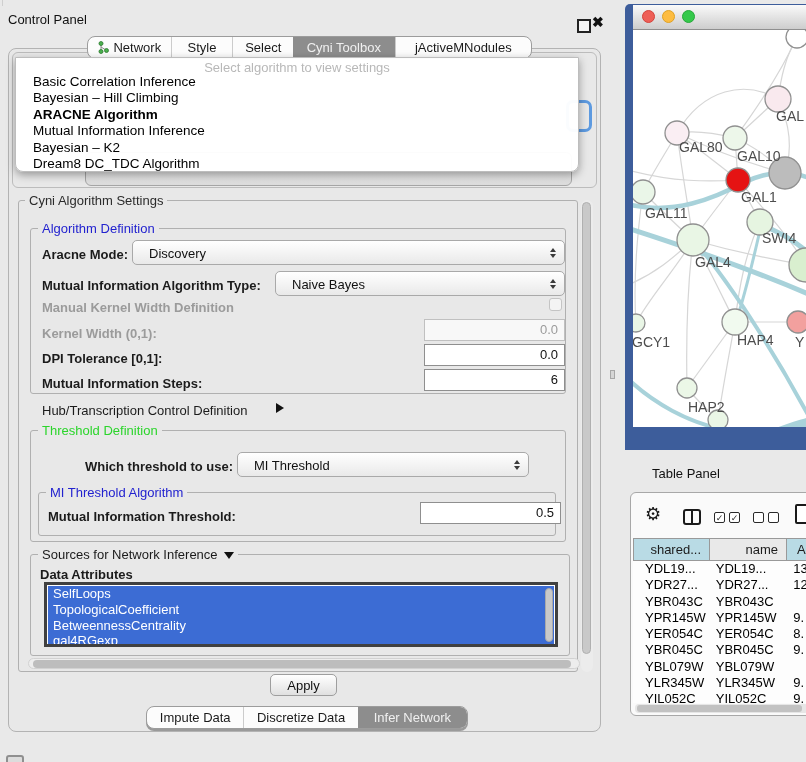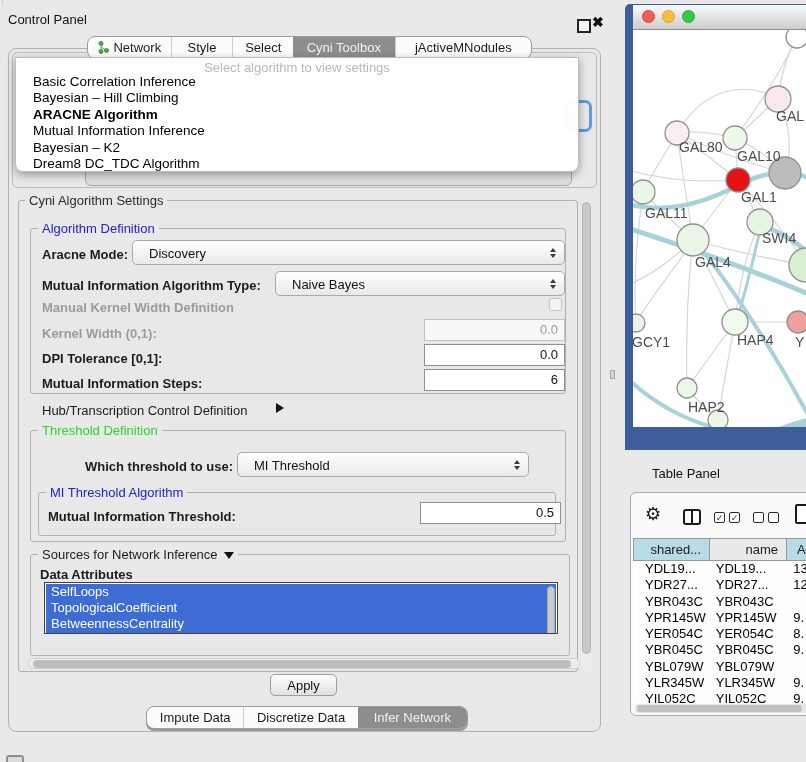--- a/index.html
+++ b/index.html
@@ -41,21 +41,21 @@
   .combo-val{position:absolute;left:16px;top:50%;transform:translateY(-50%);font-size:13px;color:#111;white-space:nowrap;}
   .arrows{position:absolute;right:8px;top:50%;transform:translateY(-50%);display:flex;flex-direction:column;gap:2px;}
   .arr-up{width:0;height:0;border-left:3.5px solid transparent;border-right:3.5px solid transparent;border-bottom:4.5px solid #3a3a3a;}
   .arr-dn{width:0;height:0;border-left:3.5px solid transparent;border-right:3.5px solid transparent;border-top:4.5px solid #3a3a3a;}
   .field{background:#fff;border:1px solid #8f8f8f;font-size:13px;color:#111;text-align:right;padding:2px 6px;box-sizing:border-box;}
   .field.dis{border-color:#c0c0c0;color:#9b9b9b;background:#f8f8f8;}
   .checkbox{width:13px;height:13px;border:1px solid #c4c4c4;border-radius:3px;background:#f4f4f4;box-sizing:border-box;}
   .tri-r{width:0;height:0;border-top:5px solid transparent;border-bottom:5px solid transparent;border-left:8px solid #111;display:inline-block;}
   .tri-d{width:0;height:0;border-left:5px solid transparent;border-right:5px solid transparent;border-top:7px solid #111;display:inline-block;}
   
-  .attr-list{left:44px;top:582px;width:514px;height:52px;background:#fff;border:1px solid #404040;box-sizing:border-box;overflow:hidden;}
+  .attr-list{left:44px;top:582px;width:514px;height:65px;background:#fff;border:3px solid #404040;box-sizing:border-box;overflow:hidden;}
   .attr-sel{position:absolute;left:1px;top:1px;right:1px;height:63px;}
   .list-item{height:15.8px;line-height:15.8px;font-size:13px;color:#fff;padding-left:5px;white-space:nowrap;}
   .list-vsb{position:absolute;right:2px;top:3px;width:8px;height:54px;background:#c9c9c9;border:1px solid #a9a9a9;border-radius:4px;box-sizing:border-box;}
   
   .vsb-track{left:581px;top:200px;width:12px;height:472px;background:#ececec;border-radius:6px;}
   .vsb-thumb{left:582px;top:202px;width:9px;height:452px;background:#c9c9c9;border:1px solid #b0b0b0;border-radius:5px;box-sizing:border-box;}
   .hsb-track{left:28px;top:658px;width:552px;height:11px;background:#ededed;border:1px solid #d2d2d2;border-radius:6px;box-sizing:border-box;}
   .hsb-thumb{left:33px;top:660px;width:538px;height:8px;background:#bdbdbd;border-radius:4px;}
   .apply{left:270px;top:674px;width:67px;height:22px;border:1px solid #9e9e9e;border-radius:5px;background:linear-gradient(#ffffff,#e0e0e0);font-size:13px;color:#111;text-align:center;line-height:21px;box-sizing:border-box;}
   

